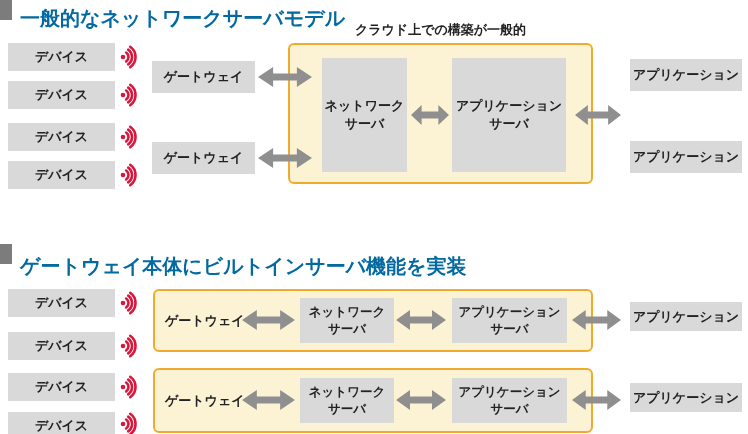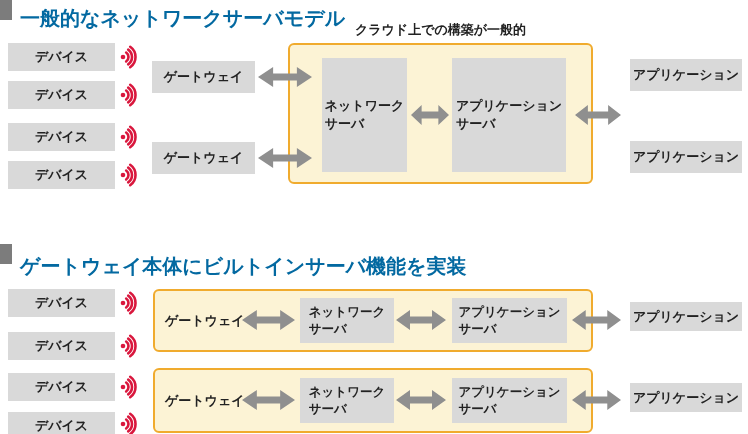--- a/index.html
+++ b/index.html
@@ -17,21 +17,21 @@
     background:#ffffff;
     font-family:"Liberation Sans","DejaVu Sans",sans-serif;
     color:var(--text);
   }
   .abs{position:absolute;}
   .marker{background:var(--marker_gray);}
   .sec-title{font-size:20px;font-weight:bold;color:#0369a1;white-space:nowrap;}
   .gbox{
     background:var(--box_gray);
     display:flex;align-items:center;justify-content:center;
-    font-size:13px;font-weight:bold;
+    font-size:13px;font-weight:bold;text-align:center;
     white-space:pre-line;line-height:1.35;
   }
   .gbox.small{font-size:12.5px;}
   .cloud{
     background:var(--yellow_fill);
     border:2px solid var(--yellow_border);
     border-radius:6px;box-sizing:border-box;
   }
   .note{font-size:13px;font-weight:bold;text-align:center;white-space:nowrap;}
   .plain-label{font-size:13px;font-weight:bold;white-space:nowrap;}

